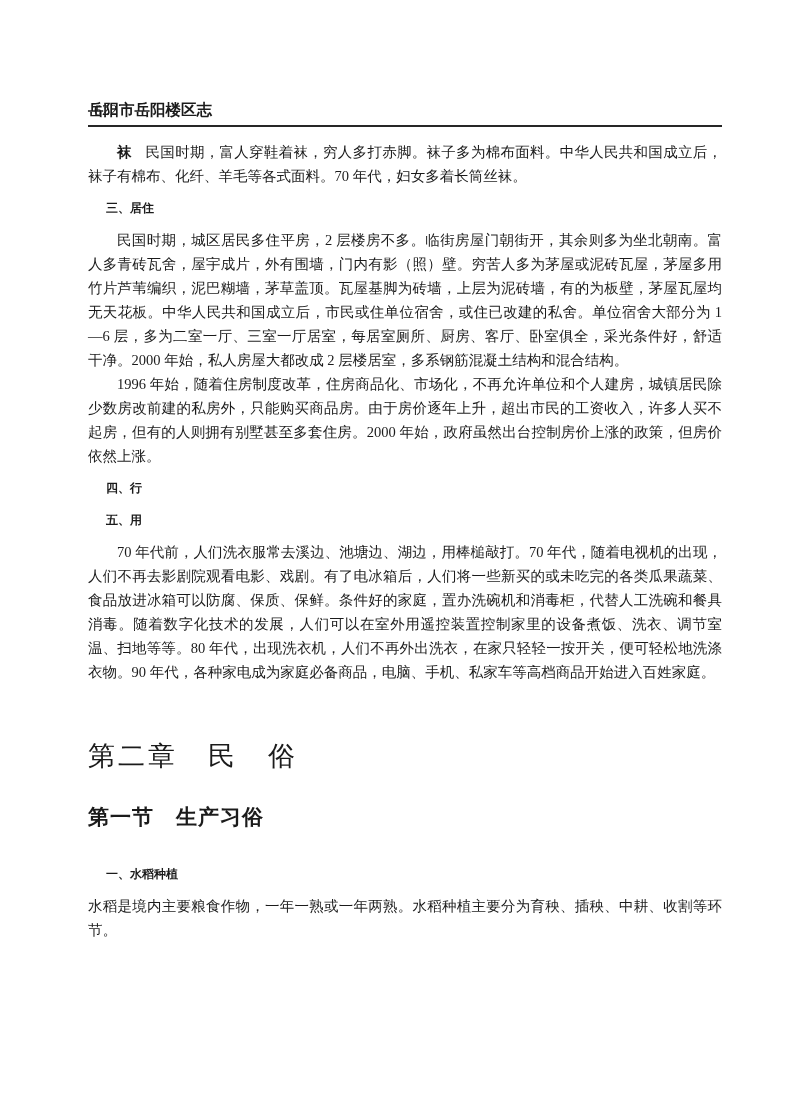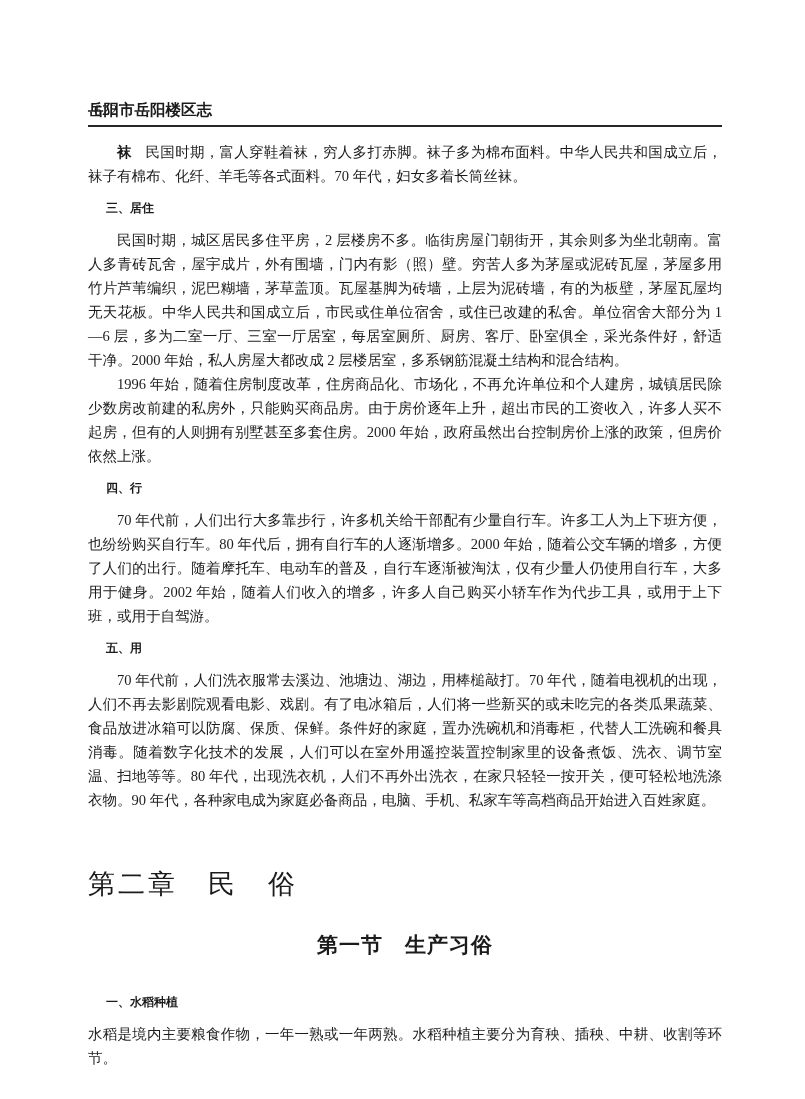--- a/index.html
+++ b/index.html
@@ -64,21 +64,20 @@
     margin: 54px 0 0 0;
     text-align: left;
     font-family: "Liberation Sans", "DejaVu Sans", sans-serif;
     font-weight: normal;
     font-size: 27px;
     line-height: 36px;
     letter-spacing: 3px;
   }
   .section-title {
     margin: 28px 0 0 0;
-    text-align: center;
     font-family: "Liberation Sans", "DejaVu Sans", sans-serif;
     font-weight: bold;
     font-size: 21px;
     line-height: 30px;
     letter-spacing: 1px;
   }
 </style>
 </head>
 <body>
 
@@ -95,21 +94,20 @@
       <p class="para-socks"><span class="term">袜</span><span>民国时期，富人穿鞋着袜，穷人多打赤脚。袜子多为棉布面料。中华人民共和国成立后，袜子有棉布、化纤、羊毛等各式面料。70 年代，妇女多着长筒丝袜。</span></p>
 
       <div class="sub-heading">三、居住</div>
 
       <p>民国时期，城区居民多住平房，2 层楼房不多。临街房屋门朝街开，其余则多为坐北朝南。富人多青砖瓦舍，屋宇成片，外有围墙，门内有影（照）壁。穷苦人多为茅屋或泥砖瓦屋，茅屋多用竹片芦苇编织，泥巴糊墙，茅草盖顶。瓦屋基脚为砖墙，上层为泥砖墙，有的为板壁，茅屋瓦屋均无天花板。中华人民共和国成立后，市民或住单位宿舍，或住已改建的私舍。单位宿舍大部分为 1—6 层，多为二室一厅、三室一厅居室，每居室厕所、厨房、客厅、卧室俱全，采光条件好，舒适干净。2000 年始，私人房屋大都改成 2 层楼居室，多系钢筋混凝土结构和混合结构。</p>
 
       <p>1996 年始，随着住房制度改革，住房商品化、市场化，不再允许单位和个人建房，城镇居民除少数房改前建的私房外，只能购买商品房。由于房价逐年上升，超出市民的工资收入，许多人买不起房，但有的人则拥有别墅甚至多套住房。2000 年始，政府虽然出台控制房价上涨的政策，但房价依然上涨。</p>
 
       <div class="sub-heading">四、行</div>
 
-      <p>70 年代前，人们出行大多靠步行，许多机关给干部配有少量自行车。许多工人为上下班方便，也纷纷购买自行车。80 年代后，拥有自行车的人逐渐增多。2000 年始，随着公交车辆的增多，方便了人们的出行。随着摩托车、电动车的普及，自行车逐渐被淘汰，仅有少量人仍使用自行车，大多用于健身。2002 年始，随着人们收入的增多，许多人自己购买小轿车作为代步工具，或用于上下班，或用于自驾游。</p>
 
       <div class="sub-heading">五、用</div>
 
       <p>70 年代前，人们洗衣服常去溪边、池塘边、湖边，用棒槌敲打。70 年代，随着电视机的出现，人们不再去影剧院观看电影、戏剧。有了电冰箱后，人们将一些新买的或未吃完的各类瓜果蔬菜、食品放进冰箱可以防腐、保质、保鲜。条件好的家庭，置办洗碗机和消毒柜，代替人工洗碗和餐具消毒。随着数字化技术的发展，人们可以在室外用遥控装置控制家里的设备煮饭、洗衣、调节室温、扫地等等。80 年代，出现洗衣机，人们不再外出洗衣，在家只轻轻一按开关，便可轻松地洗涤衣物。90 年代，各种家电成为家庭必备商品，电脑、手机、私家车等高档商品开始进入百姓家庭。</p>
 
       <h1 class="chapter-title">第二章　民　俗</h1>
 
       <h2 class="section-title">第一节　生产习俗</h2>
 
       <div class="sub-heading rice-heading">一、水稻种植</div>

